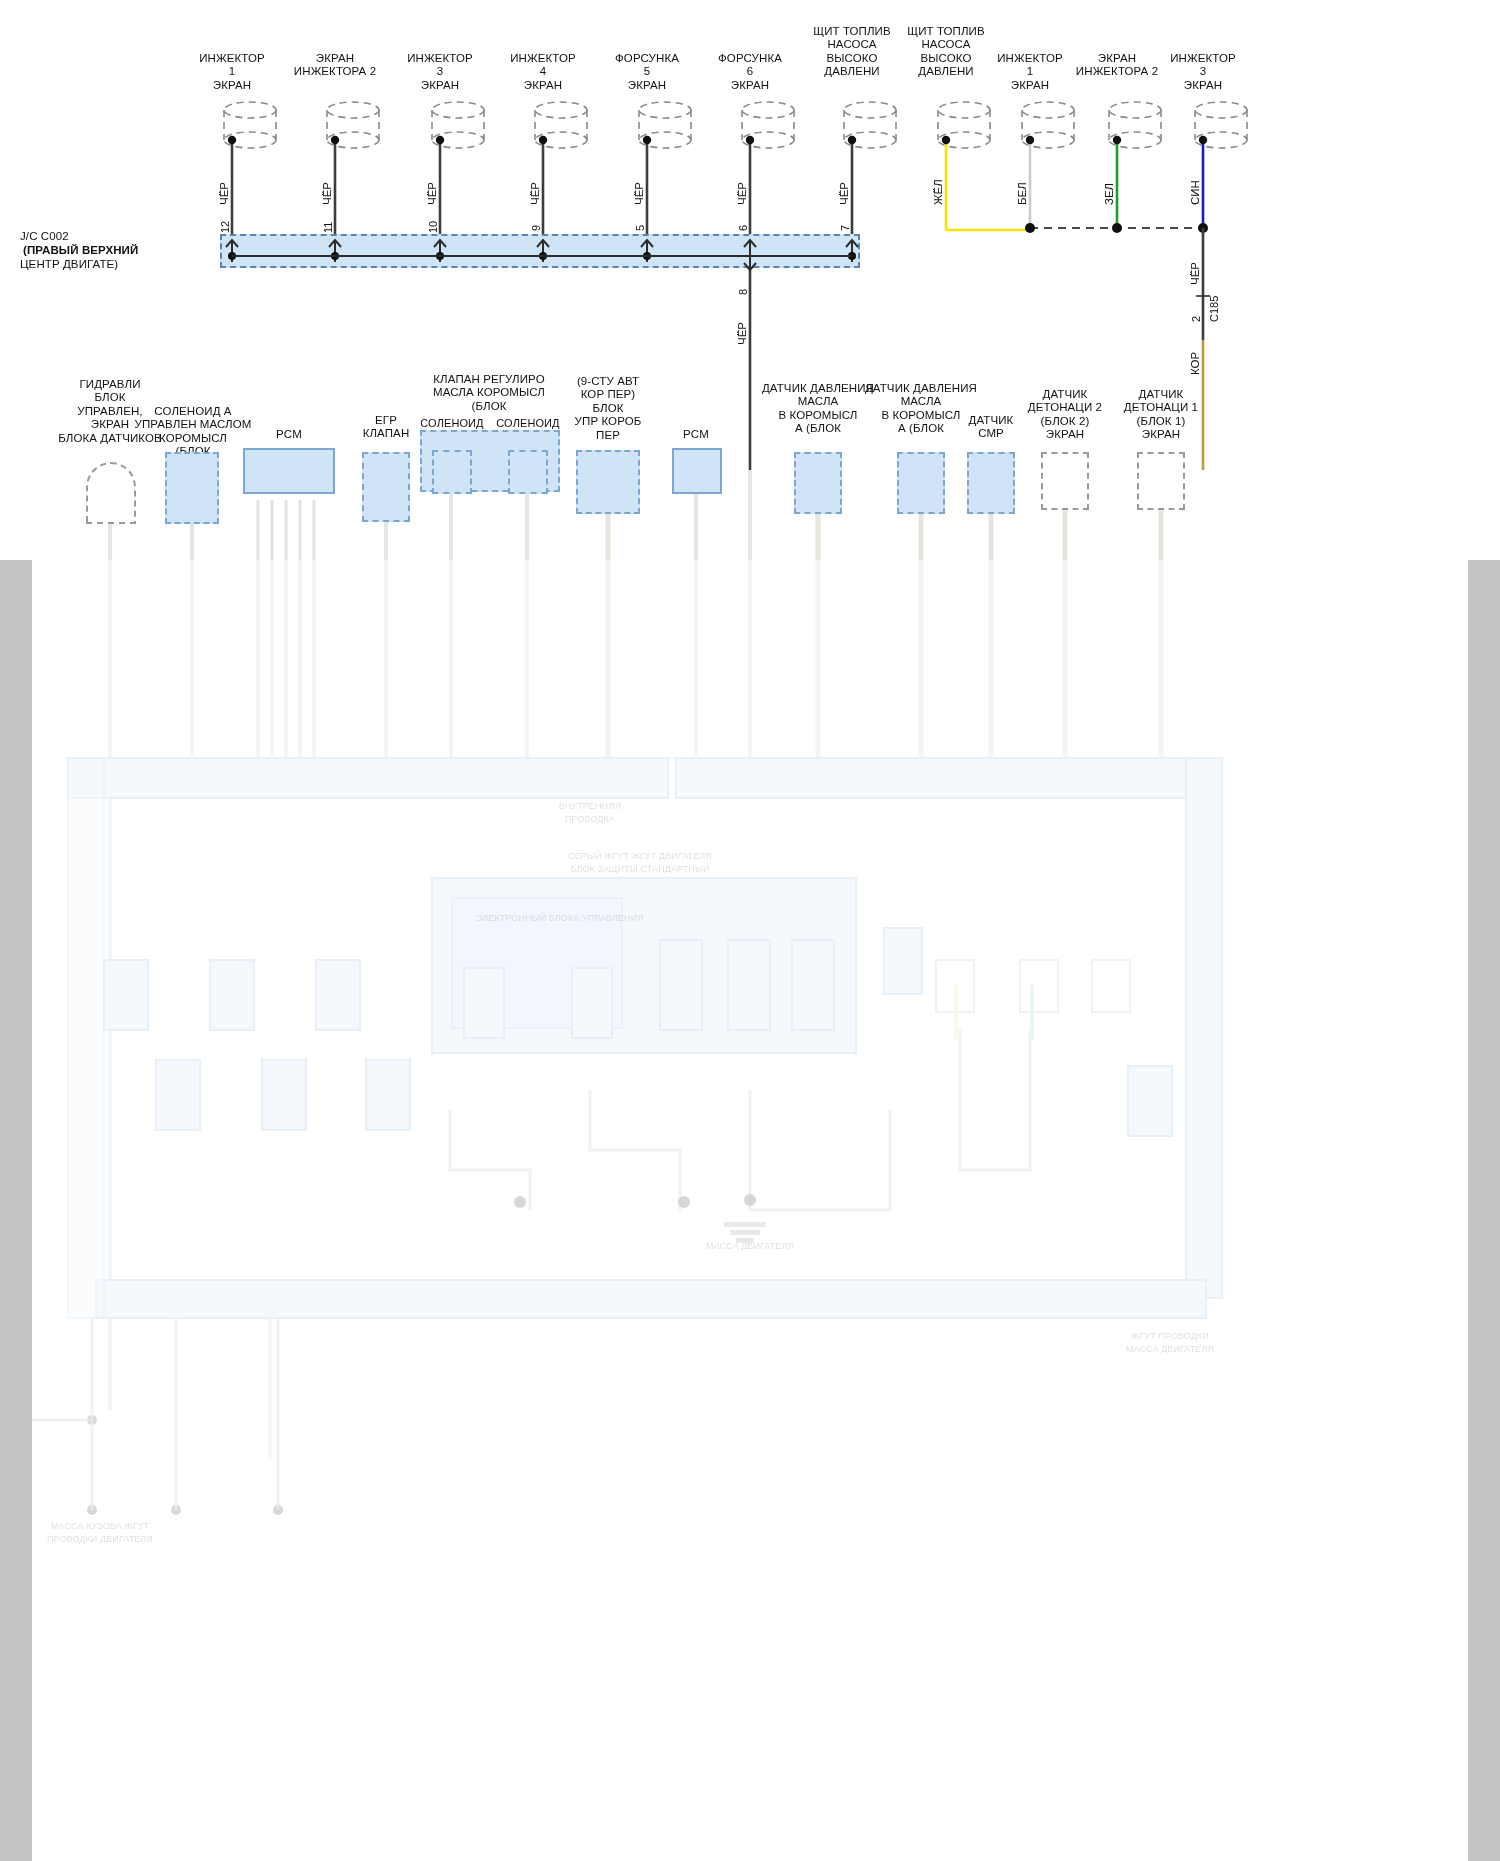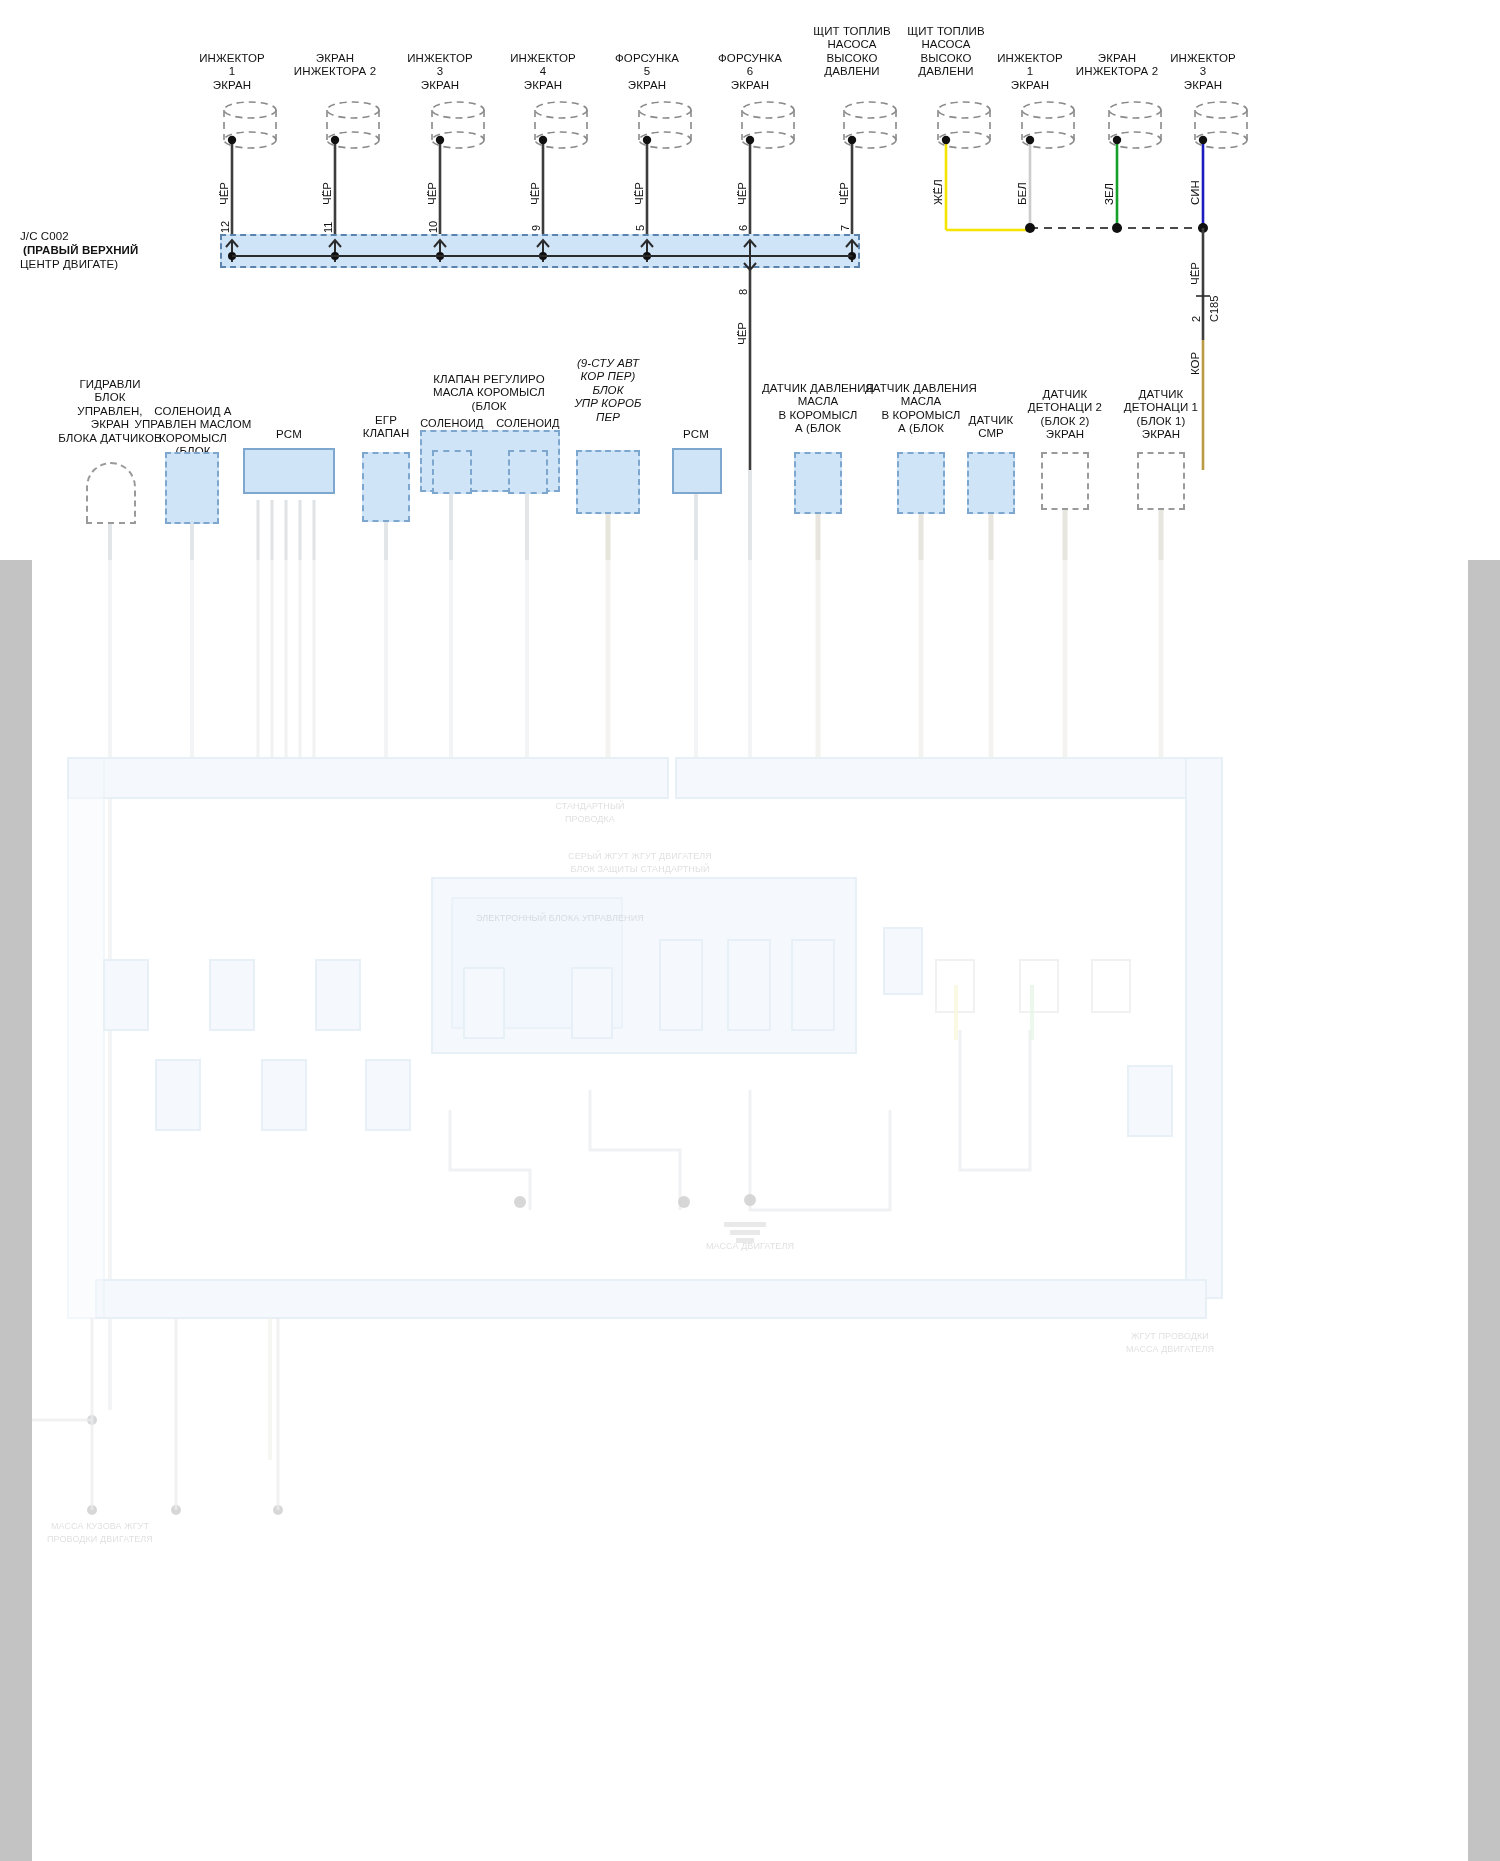--- a/index.html
+++ b/index.html
@@ -248,21 +248,21 @@
     <div class="txt" style="left:132px;top:405px;width:122px;">СОЛЕНОИД А
 УПРАВЛЕН МАСЛОМ
 КОРОМЫСЛ
 (БЛОК</div>
     <div class="txt" style="left:239px;top:428px;width:100px;">PCM</div>
     <div class="txt" style="left:341px;top:414px;width:90px;">ЕГР
 КЛАПАН</div>
     <div class="txt" style="left:409px;top:373px;width:160px;">КЛАПАН РЕГУЛИРО
 МАСЛА КОРОМЫСЛ
 (БЛОК</div>
-    <div class="txt" style="left:558px;top:357px;width:100px;font-style:italic;">(9-СТУ АВТ
+    <div class="txt" style="left:558px;top:375px;width:100px;">(9-СТУ АВТ
 КОР ПЕР)
 БЛОК
 УПР КОРОБ
 ПЕР</div>
     <div class="txt" style="left:646px;top:428px;width:100px;">PCM</div>
     <div class="txt" style="left:758px;top:382px;width:120px;">ДАТЧИК ДАВЛЕНИЯ
 МАСЛА
 В КОРОМЫСЛ
 А (БЛОК</div>
     <div class="txt" style="left:861px;top:382px;width:120px;">ДАТЧИК ДАВЛЕНИЯ
@@ -398,21 +398,21 @@
           <line x1="92" y1="848" x2="92" y2="1040"></line>
           <line x1="20" y1="950" x2="92" y2="950"></line>
         </g>
         <g stroke="#b9b29a" stroke-width="4" fill="none" opacity=".6">
           <line x1="270" y1="848" x2="270" y2="990"></line>
         </g>
       </svg>
     </div>
 
     <div class="faded" style="position:absolute;left:0;top:560px;width:1500px;height:1301px;">
-      <div class="txt" style="left:520px;top:240px;width:140px;font-size:9px;">СТАНДАРТНЫЙ
+      <div class="txt" style="left:520px;top:240px;width:140px;font-size:9px;">ВНУТРЕННЯЯ
 ПРОВОДКА</div>
       <div class="txt" style="left:520px;top:290px;width:240px;font-size:9px;">СЕРЫЙ ЖГУТ ЖГУТ ДВИГАТЕЛЯ
 БЛОК ЗАЩИТЫ СТАНДАРТНЫЙ</div>
       <div class="txt" style="left:460px;top:352px;width:200px;font-size:9px;">ЭЛЕКТРОННЫЙ БЛОКА УПРАВЛЕНИЯ</div>
       <div class="txt" style="left:690px;top:680px;width:120px;font-size:9px;">МАССА ДВИГАТЕЛЯ</div>
       <div class="txt" style="left:20px;top:960px;width:160px;font-size:9px;">МАССА КУЗОВА ЖГУТ
 ПРОВОДКИ ДВИГАТЕЛЯ</div>
       <div class="txt" style="left:1110px;top:770px;width:120px;font-size:9px;">ЖГУТ ПРОВОДКИ
 МАССА ДВИГАТЕЛЯ</div>
     </div>

